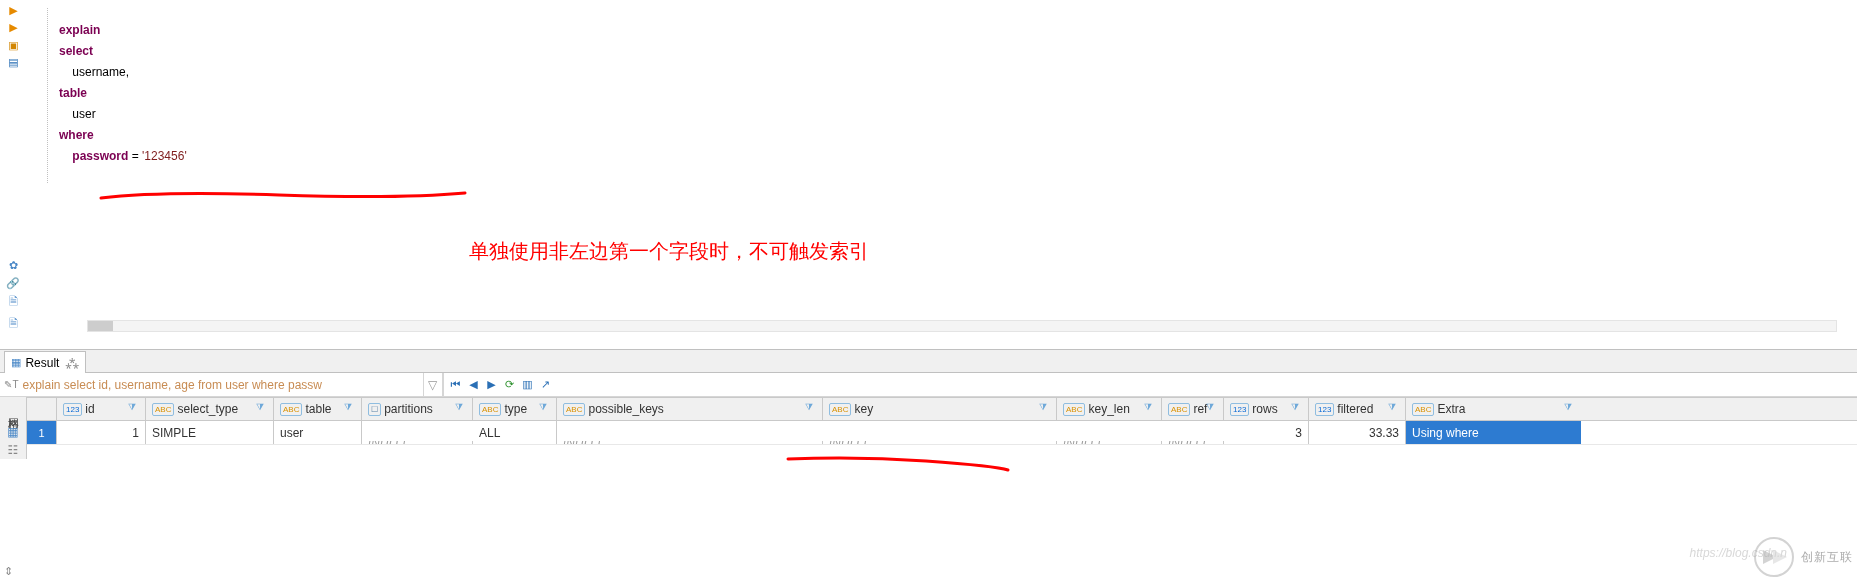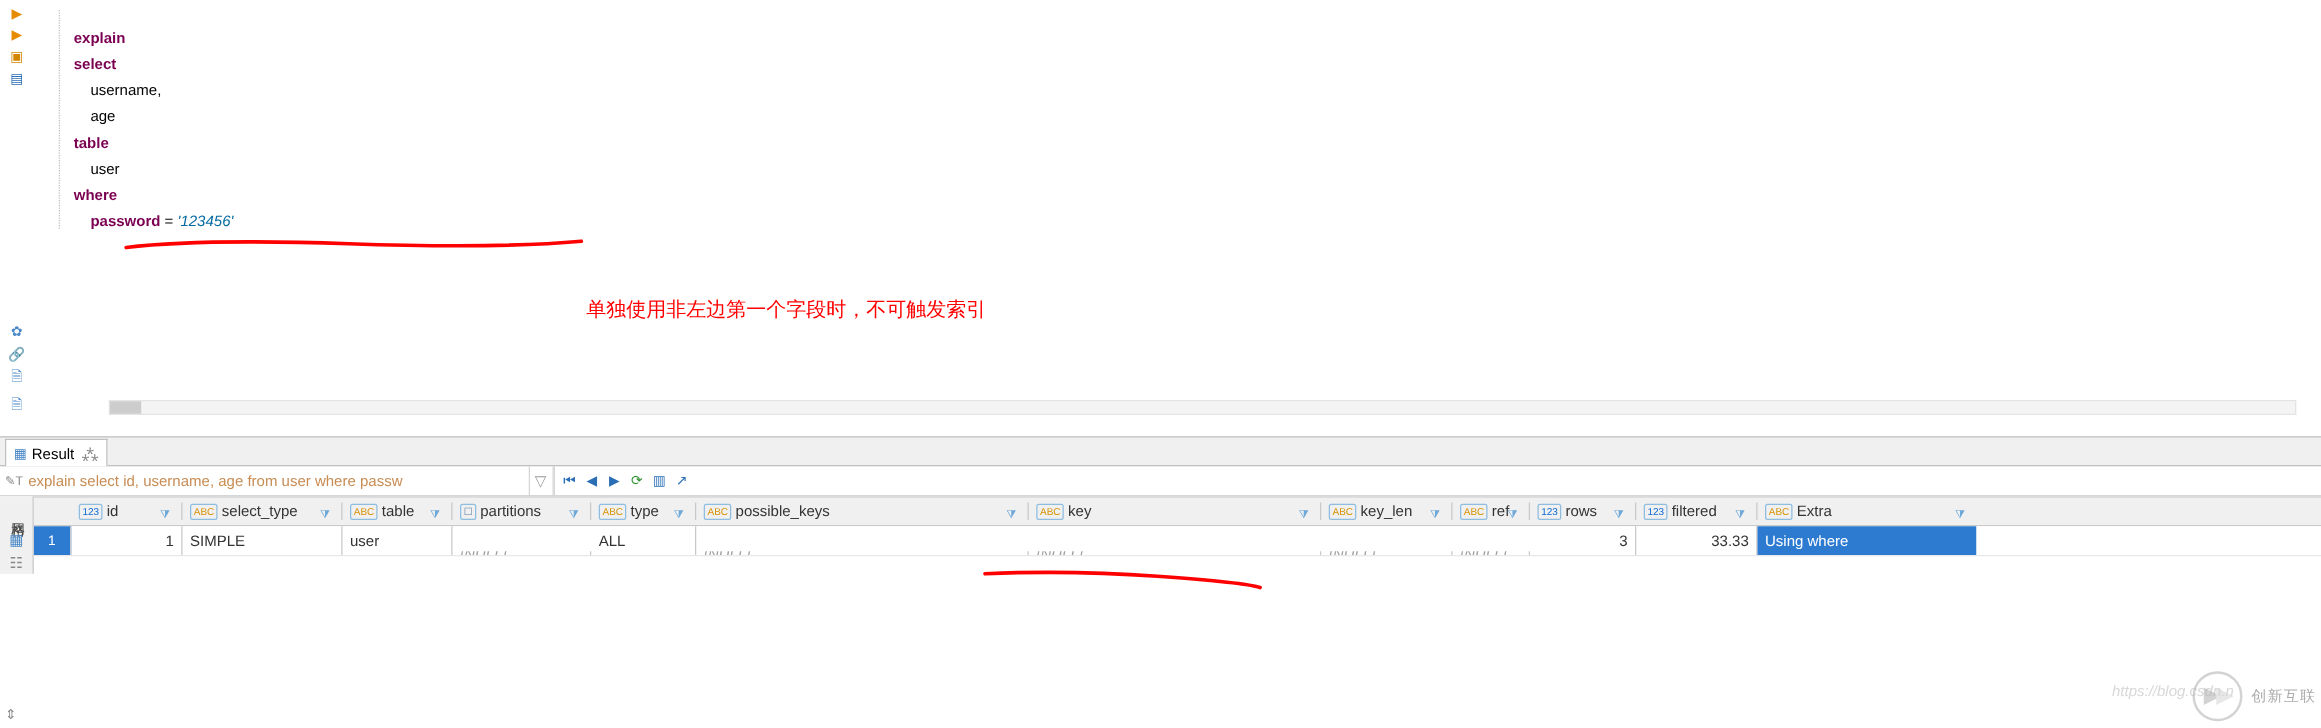--- a/index.html
+++ b/index.html
@@ -7,26 +7,26 @@
 
 
 .gutter { position:absolute; left:0; top:0; width:27px; height:334px; background:#fff; display:flex; flex-direction:column; align-items:center; }
 .gutter .ico { width:18px; height:18px; margin-top:4px; display:flex; align-items:center; justify-content:center; font-size:11px; }
 
 
 .editor { position:absolute; left:27px; top:0; right:0; height:334px; overflow:hidden; background:#fff; }
 .editor-inner { padding-left:32px; padding-top:20px; font-family:Consolas,Monaco,monospace; font-size:14px; line-height:21px; color:#000; position:relative; }
 .editor-inner::before { content:""; position:absolute; left:20px; top:8px; width:0; border-left:1px dotted #c0c0c0; height:175px; }
 .tok-kw { color:#7b0052; font-weight:bold; }
-.tok-str { color:#0369a1;font-style:italic; }
+.tok-str { color:#7f1d1d; }
 .editor .highlight-line { position:absolute; left:25px; right:0; height:21px; background:#e8f2fe; z-index:-1; }
 
 
 .anno-red { position:absolute; }
-.anno-text { color:#ff0000; font-family:"Microsoft YaHei",SimSun,sans-serif; font-size:16px; }
+.anno-text { color:#ff0000; font-family:"Microsoft YaHei",SimSun,sans-serif; font-size:20px; }
 .redline svg { display:block; }
 
 
 .editor-scrollbar { position:absolute; left:60px; right:20px; bottom:2px; height:12px; background:#f4f4f4; border:1px solid #e4e4e4; border-radius:0; }
 .editor-scrollbar .thumb { position:absolute; left:0; top:0; width:25px; height:100%; background:#cdcdcd; }
 
 
 .result-tabbar { position:absolute; left:0; top:349px; right:0; height:24px; background:#f0f0f0; border-top:1px solid #c0c0c0; border-bottom:1px solid #c0c0c0; display:flex; align-items:center; padding-left:4px; }
 .result-tab { background:#fff; border:1px solid #c0c0c0; border-bottom:none; height:22px; display:flex; align-items:center; padding:0 6px; gap:4px; margin-top:2px; }
 
@@ -40,21 +40,21 @@
 .filter-bar .small-ico { width:16px; height:16px; display:flex; align-items:center; justify-content:center; color:#2a6fb5; font-size:11px; }
 
 
 .grid-wrap { position:absolute; left:0; top:397px; right:0; height:62px; display:flex; }
 .grid-left { width:27px; display:flex; flex-direction:column; background:#f0f0f0; border-right:1px solid #c9c9c9; }
 .grid-left .vlabel { writing-mode:vertical-rl; font-size:11px; color:#444; text-align:center; flex:1; display:flex; align-items:center; justify-content:center; }
 .grid-left .tab-icon { height:18px; display:flex; align-items:center; justify-content:center; }
 .grid-main { flex:1; overflow:hidden; }
 .grid-table { display:flex; flex-direction:column; }
 .grid-header, .grid-row { display:flex; height:24px; }
-.grid-header { background:#f0f0f0; border-top:1px solid #c9c9c9; border-bottom:1px solid #c9c9c9;align-items:center; }
+.grid-header { background:#f0f0f0; border-top:1px solid #c9c9c9; border-bottom:1px solid #c9c9c9; }
 .grid-row { background:#fff; border-bottom:1px solid #e8e8e8; }
 .cell, .hcell { border-right:1px solid #c9c9c9; display:flex; align-items:center; padding:0 6px; overflow:hidden; white-space:nowrap; }
 .hcell { font-size:12px; color:#333; position:relative; }
 .hcell .type-ico { font-size:8px; margin-right:3px; padding:1px 2px; border:1px solid #8fbde0; border-radius:2px; }
 .hcell .type-num { color:#0a6ad6; }
 .hcell .type-str { color:#d99100; }
 .hcell .filter-ico { position:absolute; right:3px; top:4px; width:14px; height:14px; font-size:9px; color:#6ea8d9; }
 .cell { font-size:12px; color:#333; }
 .cell.null { color:#a0a0a0; font-style:italic;margin-top:20px; }
 .cell.num { justify-content:flex-end; }
@@ -88,21 +88,20 @@
   <span class="ico" style="color:#4a88c7">🗎</span>
   <span class="ico" style="color:#4a88c7">🗎</span>
 </div>
 
 <div class="editor">
   <div class="highlight-line" style="top:88px"></div>
   <div class="editor-inner" id="code-host">
       <div><span class="tok-kw">explain</span></div>
       <div><span class="tok-kw">select</span></div>
       <div><span>&nbsp;&nbsp;&nbsp;&nbsp;</span><span>username</span><span>,</span></div>
-      <div><span>&nbsp;&nbsp;&nbsp;&nbsp;</span><span>age</span></div>
       <div><span class="tok-kw">table</span></div>
       <div><span>&nbsp;&nbsp;&nbsp;&nbsp;</span><span>user</span></div>
       <div><span class="tok-kw">where</span></div>
       <div><span>&nbsp;&nbsp;&nbsp;&nbsp;</span><span class="tok-kw">password</span><span> = </span><span class="tok-str">'123456'</span></div>
     </div>
 
   <div class="anno-red redline" style="left:72px; top:188px;">
     <svg width="370" height="14">
         <path d="M2 10 Q 60 3 180 7 T 366 5" stroke="#ff0000" stroke-width="3" fill="none" stroke-linecap="round"></path>
       </svg>

